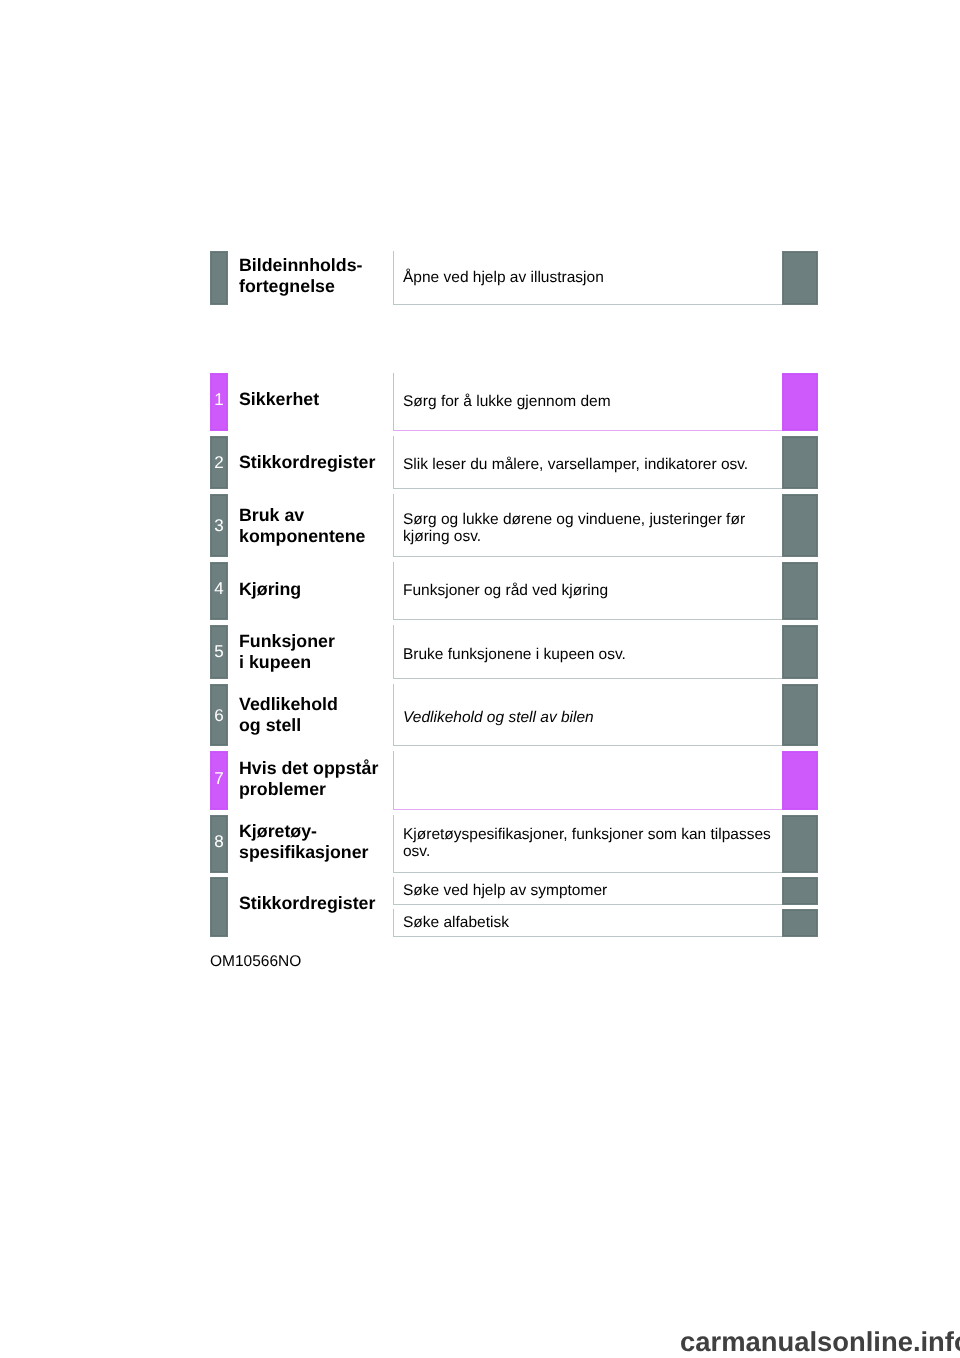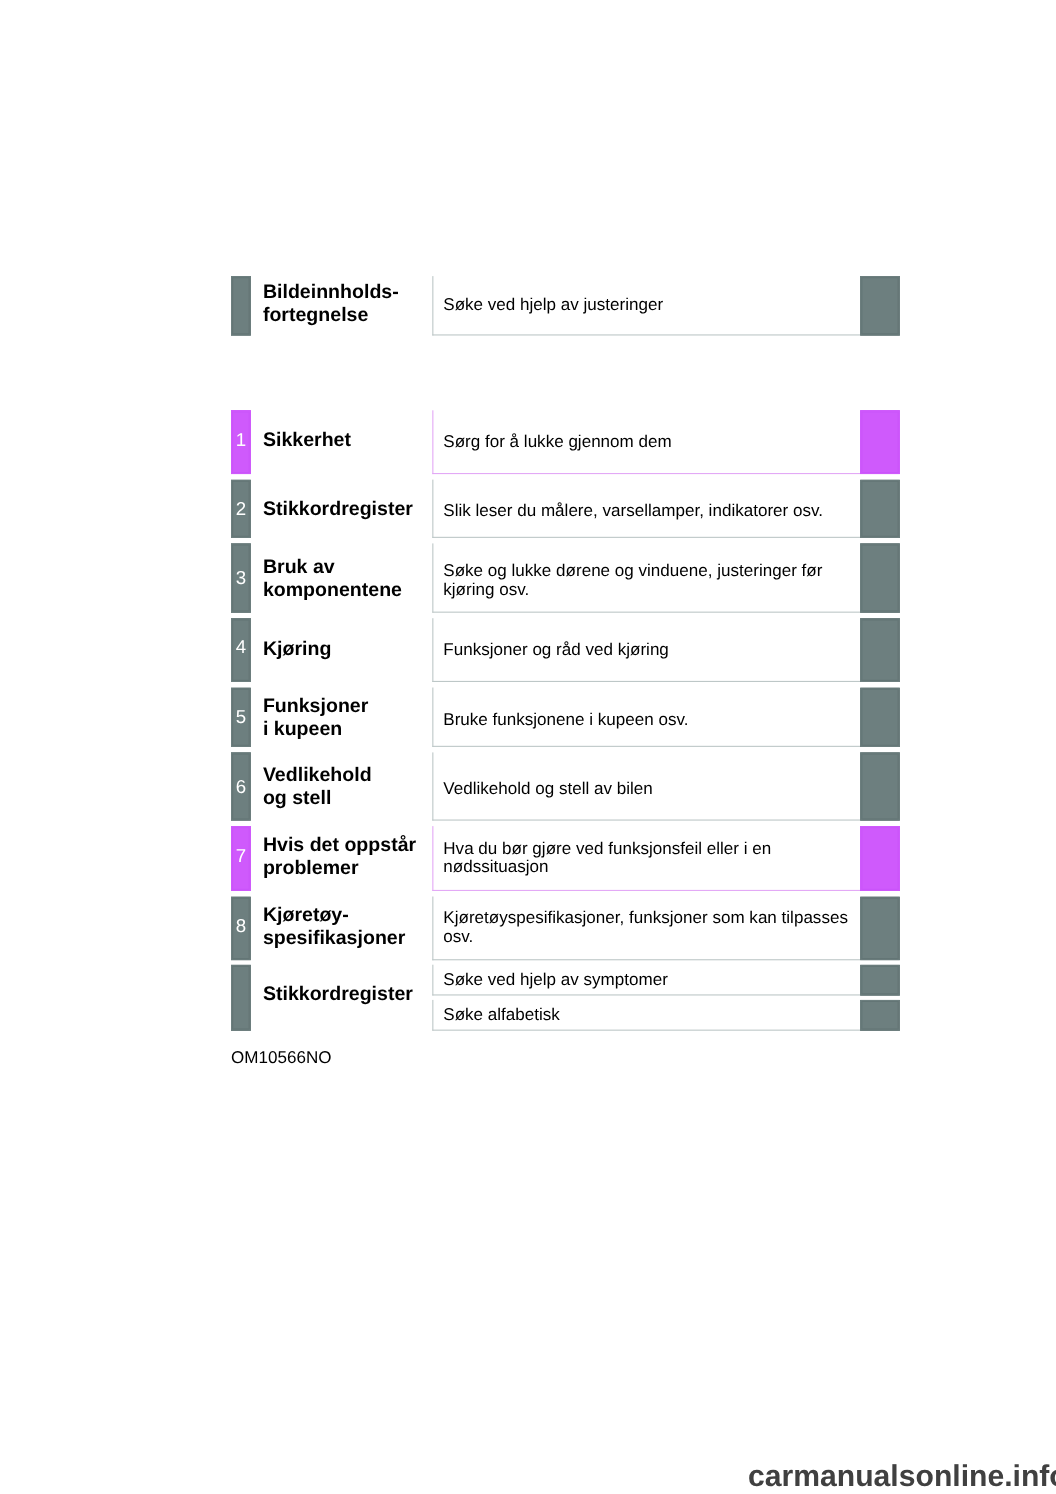--- a/index.html
+++ b/index.html
@@ -37,21 +37,21 @@
 </style>
 </head>
 <body>
 
 <div class="page">
 
   <div class="tab gy" style="top:251px;height:54px;"></div>
   <div class="label" style="top:255px;">Bildeinnholds-
 fortegnelse</div>
   <div class="desc" style="top:251px;height:54px;"></div>
-  <div class="desctxt" style="top:268.9px;">Søke ved hjelp av justeringer</div>
+  <div class="desctxt" style="top:268.9px;">Åpne ved hjelp av illustrasjon</div>
   <div class="cap gy" style="top:251px;height:54px;"></div>
 
   <div class="tab pu" style="top:373px;height:58px;"></div>
   <div class="tabnum" style="top:391.4px;">1</div>
   <div class="label" style="top:389px;">Sikkerhet</div>
   <div class="desc pp" style="top:373px;height:58px;"></div>
   <div class="desctxt" style="top:392.6px;">Sørg for å lukke gjennom dem</div>
   <div class="cap pu" style="top:373px;height:58px;"></div>
 
   <div class="tab gy" style="top:436px;height:53px;"></div>
@@ -59,21 +59,21 @@
   <div class="label" style="top:451.7px;">Stikkordregister</div>
   <div class="desc" style="top:436px;height:53px;"></div>
   <div class="desctxt" style="top:455.8px;">Slik leser du målere, varsellamper, indikatorer osv.</div>
   <div class="cap gy" style="top:436px;height:53px;"></div>
 
   <div class="tab gy" style="top:494px;height:63px;"></div>
   <div class="tabnum" style="top:517.3px;">3</div>
   <div class="label" style="top:505px;">Bruk av
 komponentene</div>
   <div class="desc" style="top:494px;height:63px;"></div>
-  <div class="desctxt" style="top:511.0px;">Søke og lukke dørene og vinduene, justeringer før
+  <div class="desctxt" style="top:511.0px;">Sørg og lukke dørene og vinduene, justeringer før
 kjøring osv.</div>
   <div class="cap gy" style="top:494px;height:63px;"></div>
 
   <div class="tab gy" style="top:562px;height:58px;"></div>
   <div class="tabnum" style="top:580px;">4</div>
   <div class="label" style="top:578.6px;">Kjøring</div>
   <div class="desc" style="top:562px;height:58px;"></div>
   <div class="desctxt" style="top:581.9px;">Funksjoner og råd ved kjøring</div>
   <div class="cap gy" style="top:562px;height:58px;"></div>
 
@@ -83,30 +83,28 @@
 i kupeen</div>
   <div class="desc" style="top:625px;height:54px;"></div>
   <div class="desctxt" style="top:645.7px;">Bruke funksjonene i kupeen osv.</div>
   <div class="cap gy" style="top:625px;height:54px;"></div>
 
   <div class="tab gy" style="top:684px;height:62px;"></div>
   <div class="tabnum" style="top:706.8px;">6</div>
   <div class="label" style="top:694.3px;">Vedlikehold
 og stell</div>
   <div class="desc" style="top:684px;height:62px;"></div>
-  <div class="desctxt" style="top:708.6px;">Vedlikehold og stell av bilen</div>
+  <div class="desctxt" style="top:708.6px;font-style:italic;">Vedlikehold og stell av bilen</div>
   <div class="cap gy" style="top:684px;height:62px;"></div>
 
   <div class="tab pu" style="top:751px;height:59px;"></div>
   <div class="tabnum" style="top:770.3px;">7</div>
   <div class="label" style="top:757.6px;">Hvis det oppstår
 problemer</div>
   <div class="desc pp" style="top:751px;height:59px;"></div>
-  <div class="desctxt" style="top:763.3px;">Hva du bør gjøre ved funksjonsfeil eller i en
-nødssituasjon</div>
   <div class="cap pu" style="top:751px;height:59px;"></div>
 
   <div class="tab gy" style="top:815px;height:58px;"></div>
   <div class="tabnum" style="top:832.9px;">8</div>
   <div class="label" style="top:820.6px;">Kjøretøy-
 spesifikasjoner</div>
   <div class="desc" style="top:815px;height:58px;"></div>
   <div class="desctxt" style="top:825.9px;">Kjøretøyspesifikasjoner, funksjoner som kan tilpasses
 osv.</div>
   <div class="cap gy" style="top:815px;height:58px;"></div>

